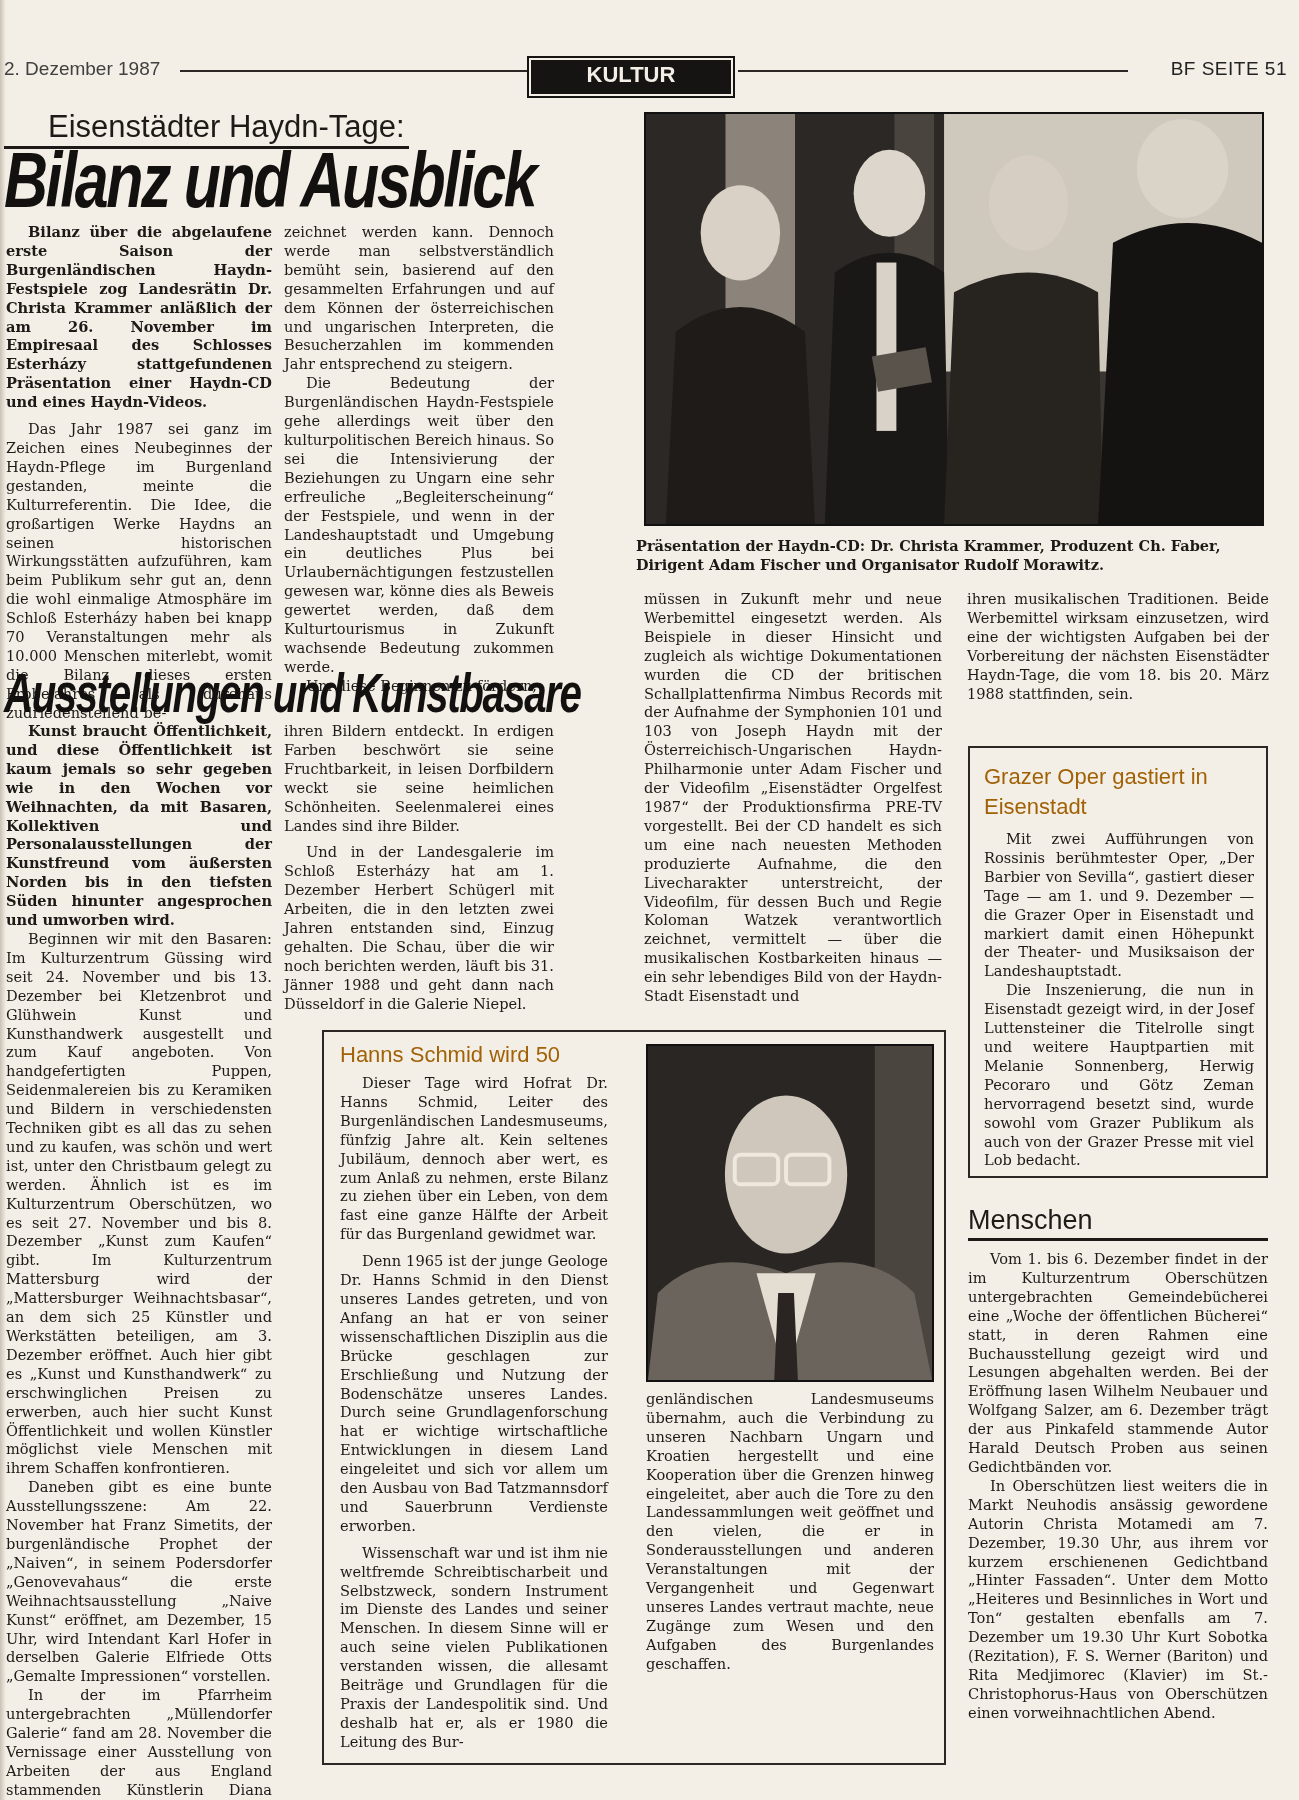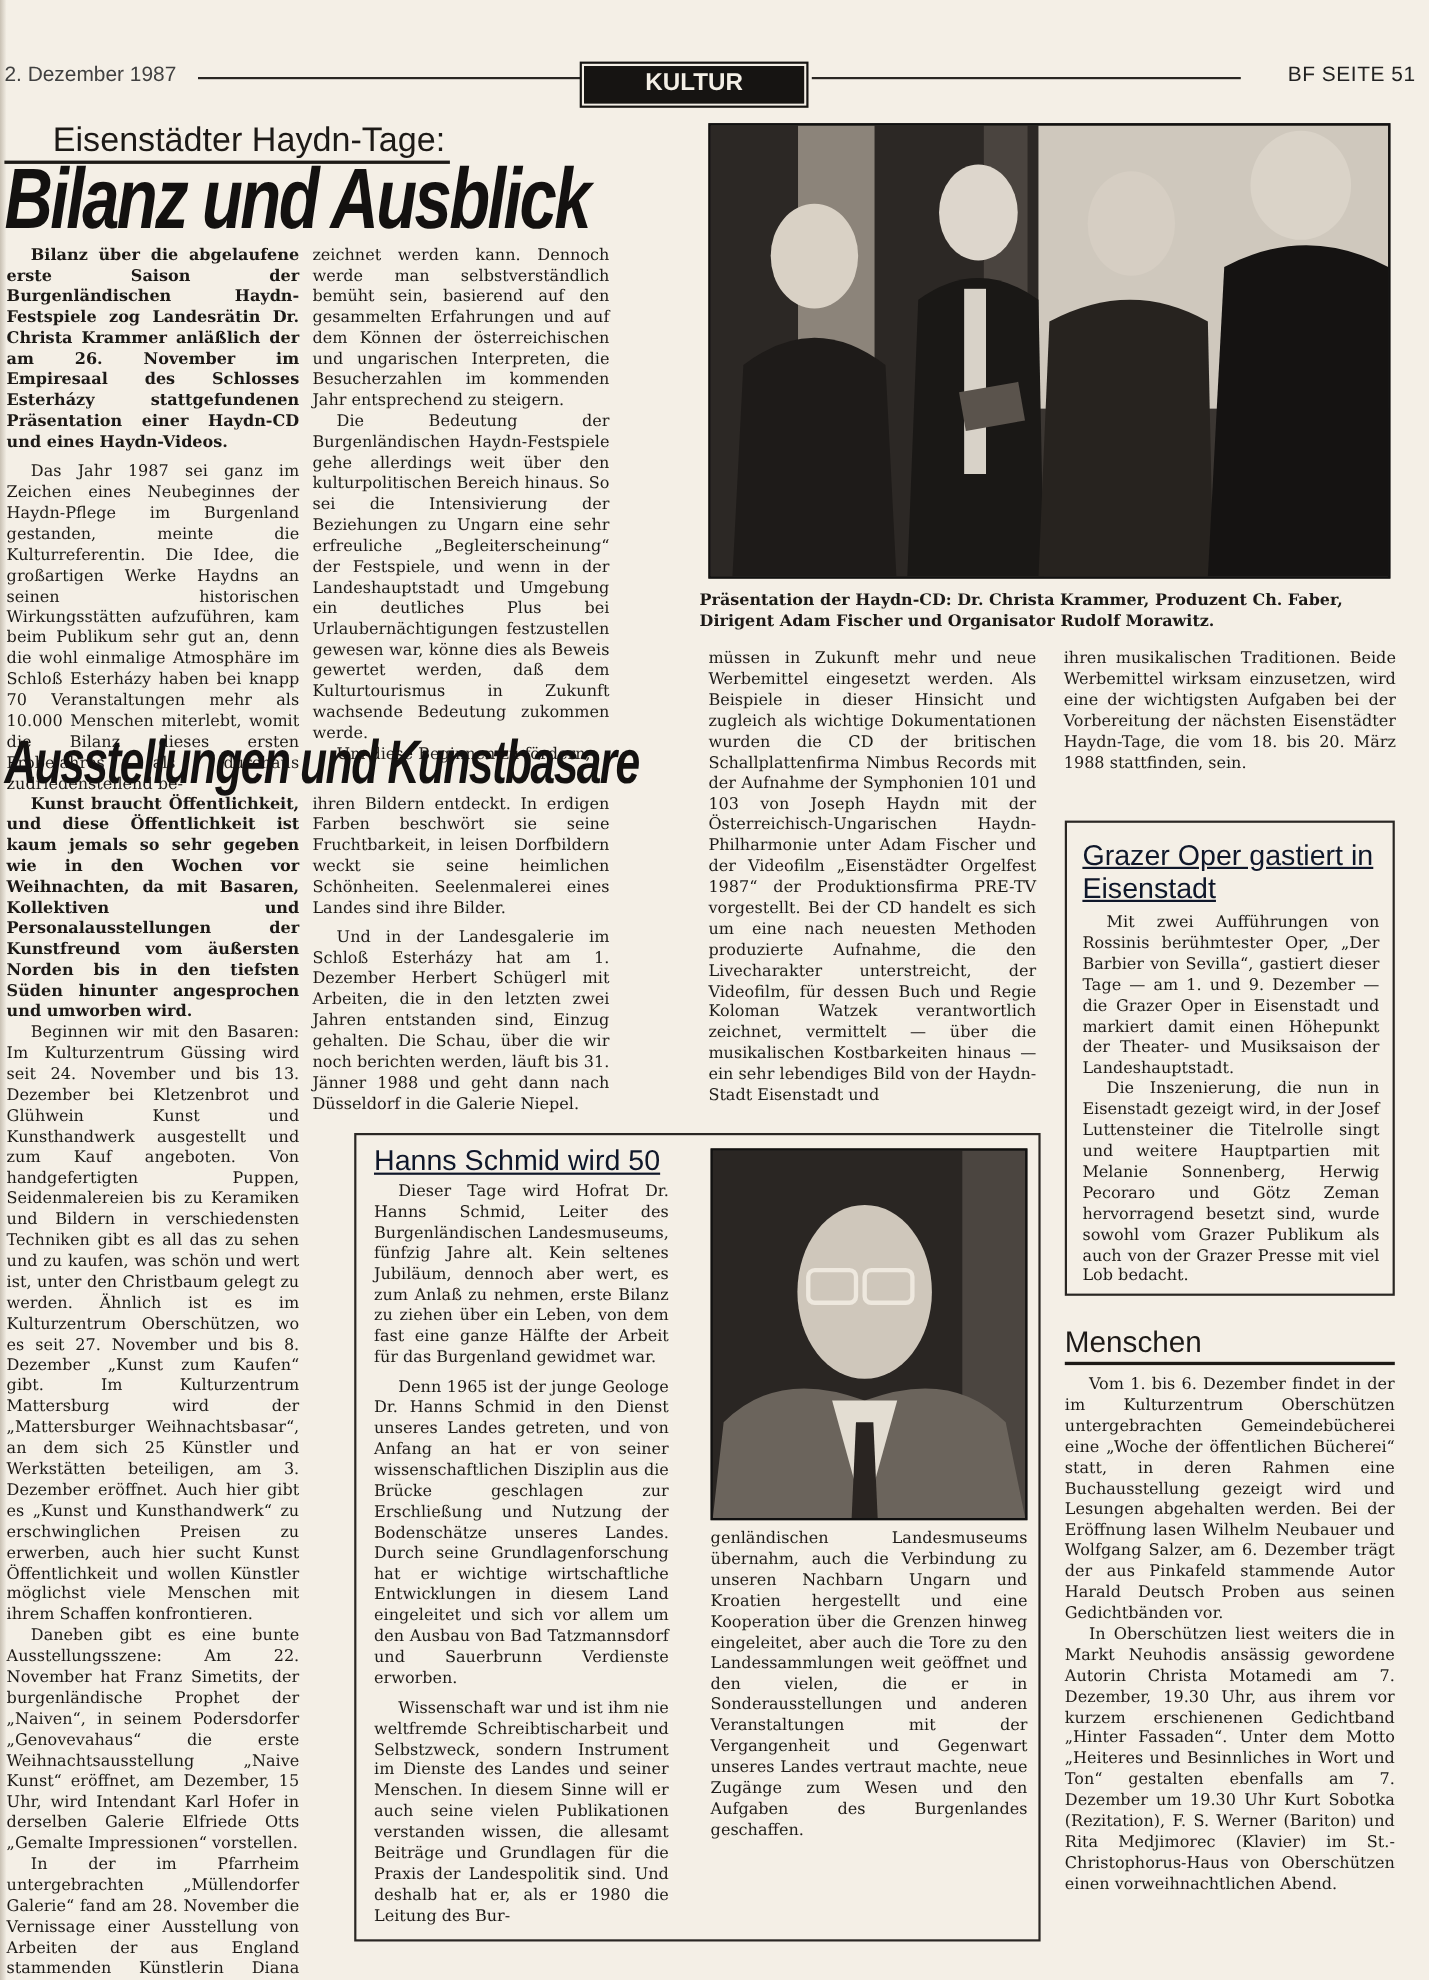--- a/index.html
+++ b/index.html
@@ -27,21 +27,21 @@
   .lead { font-weight: bold; }
   .gap { margin-top: 8px !important; }
 
   
   .photo { position: absolute; overflow: hidden; border: 2px solid #111; background: #3a3530; }
   .photo svg { width: 100%; height: 100%; display: block; }
   .caption { position: absolute; font-weight: bold; font-size: 14.5px; line-height: 19px; }
 
   
   .box { position: absolute; border: 2px solid #2a2724; }
-  .box-title { font-family: "Liberation Sans", sans-serif; font-size: 26px; line-height: 30px; color: #0f172a; text-decoration: underline; }
+  .box-title { font-family: "Liberation Sans", sans-serif; font-size: 22px; line-height: 30px; color: #a16207; }
   .sec-title { font-family: "Liberation Sans", sans-serif; font-size: 27px; line-height: 32px; border-bottom: 3px solid #1d1a17; padding-bottom: 2px; }
 </style>
 </head>
 <body>
 
 <div class="gutter-shadow"></div>
 
 <div class="abs hdr-date">2. Dezember 1987</div>
 <div class="abs hdr-rule" style="left:180px; width:348px;"></div>
 <div class="abs hdr-kultur"><span>KULTUR</span></div>

